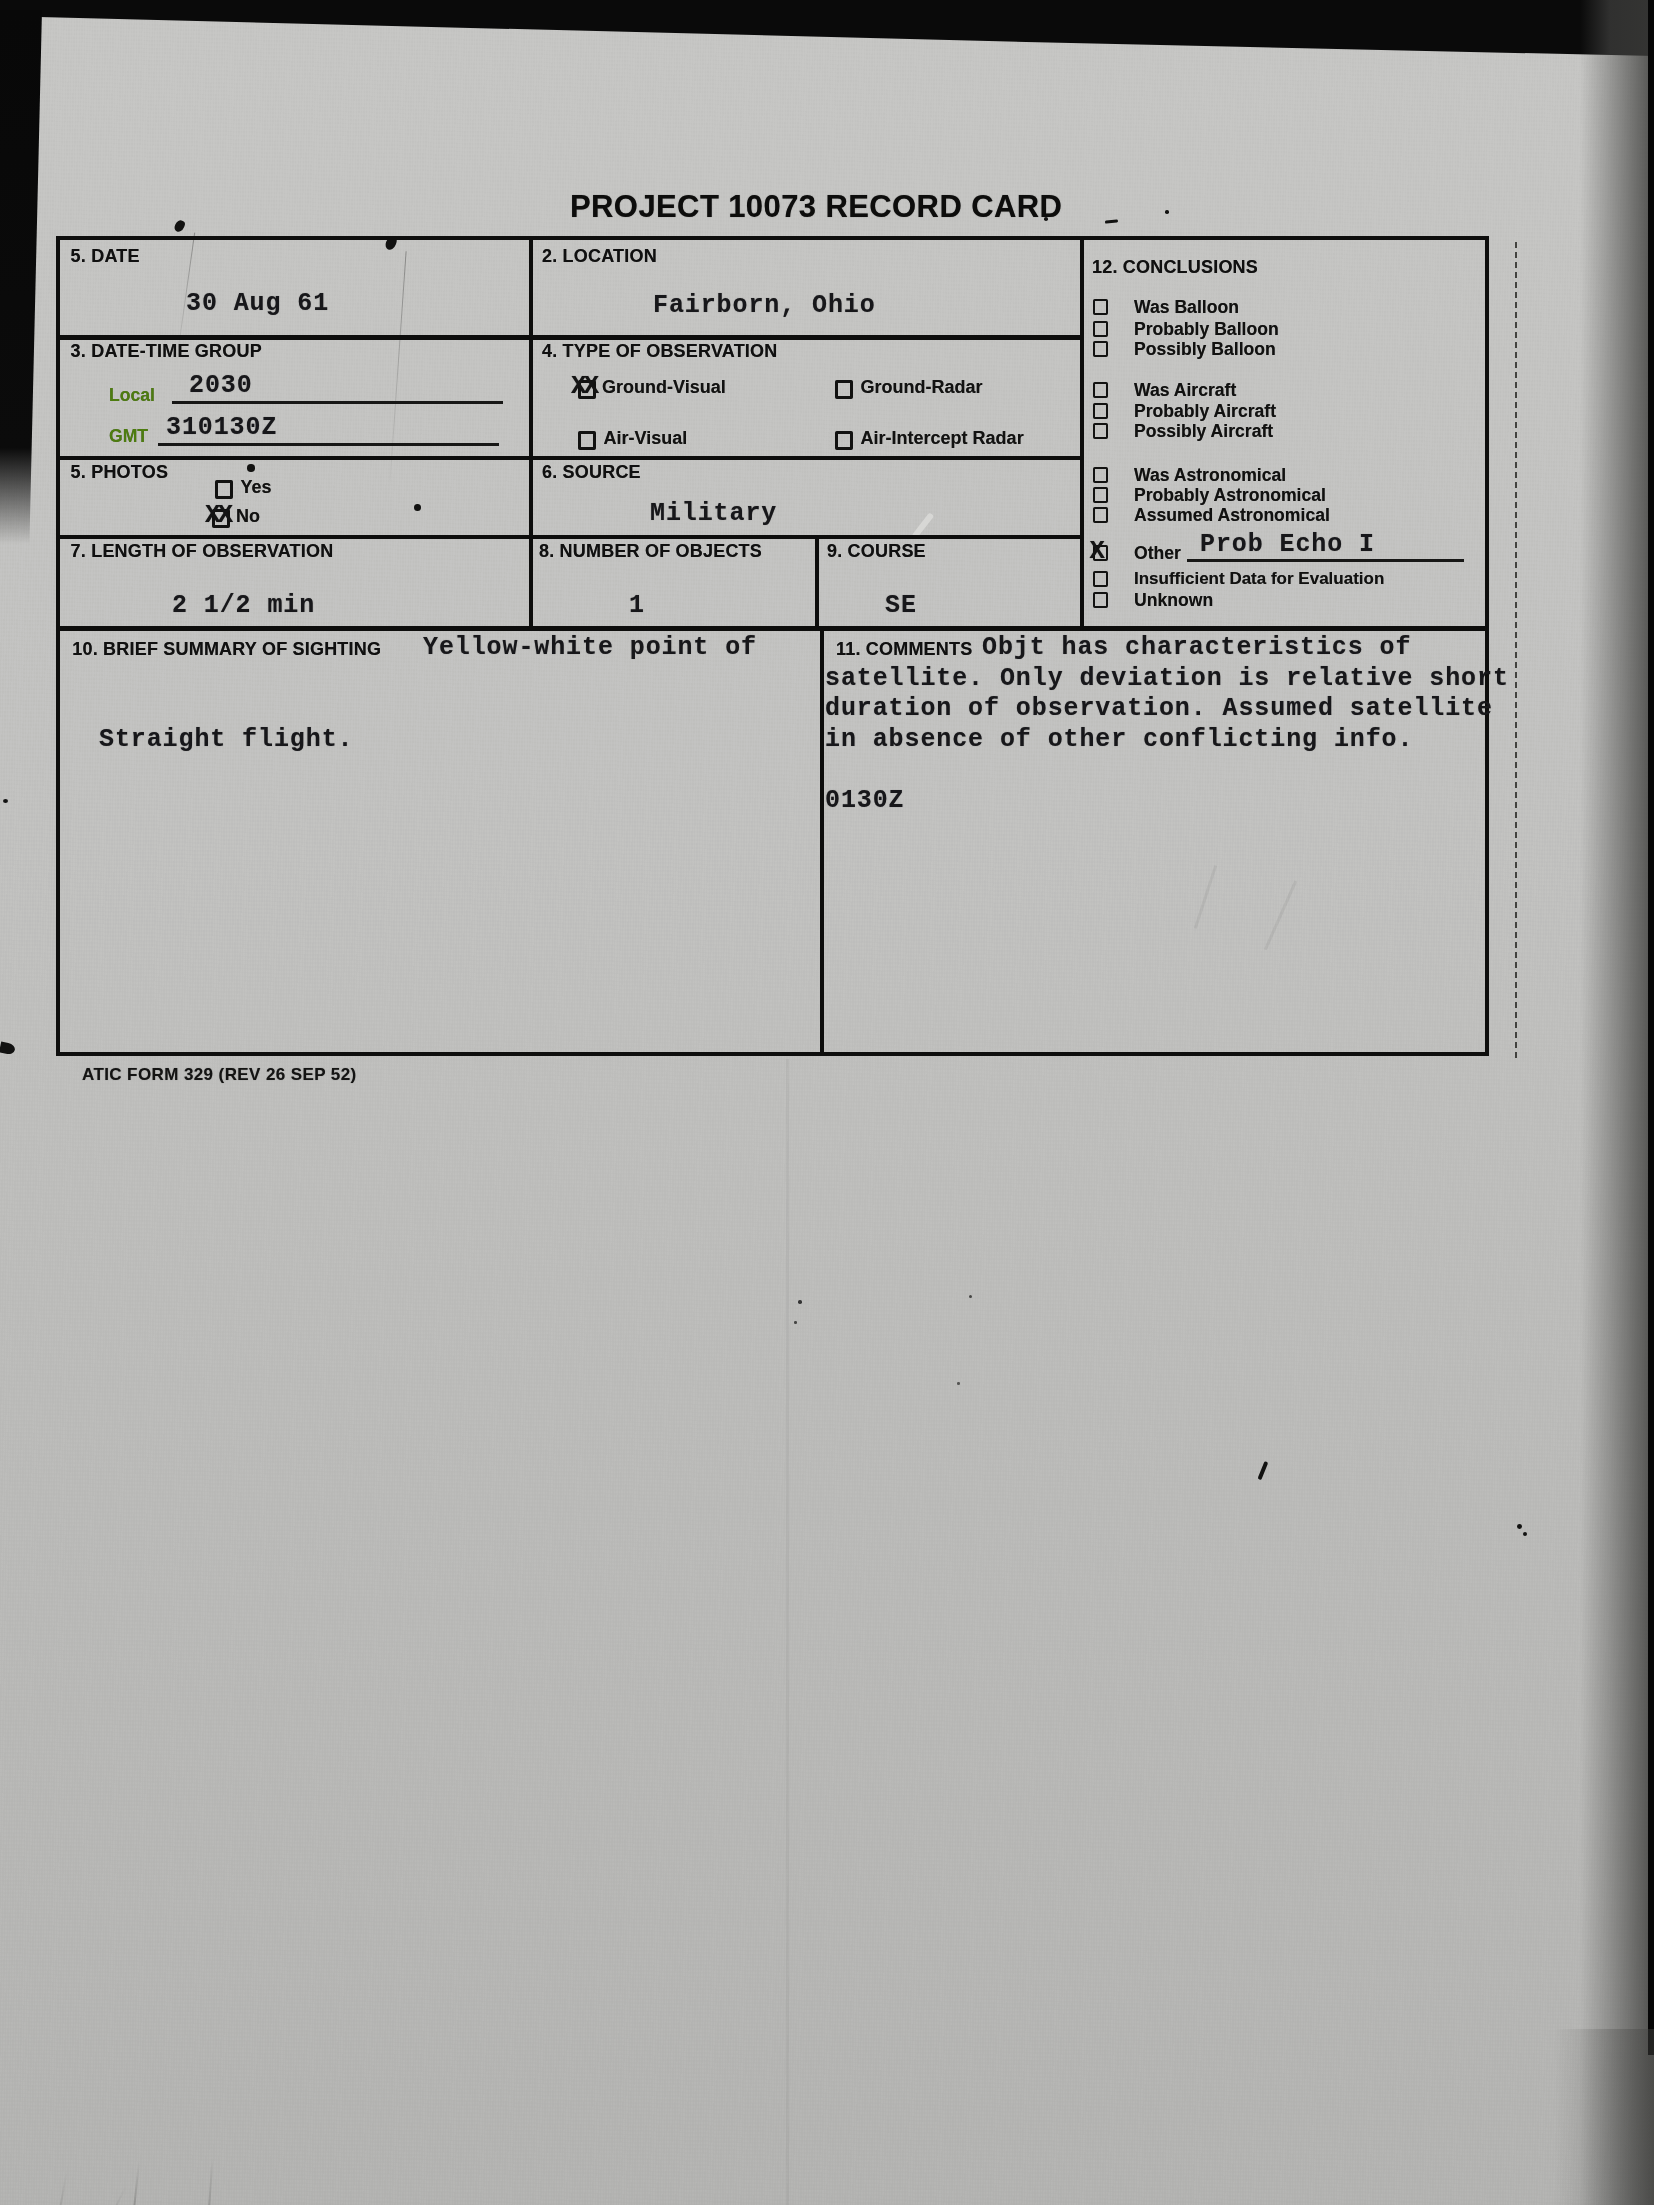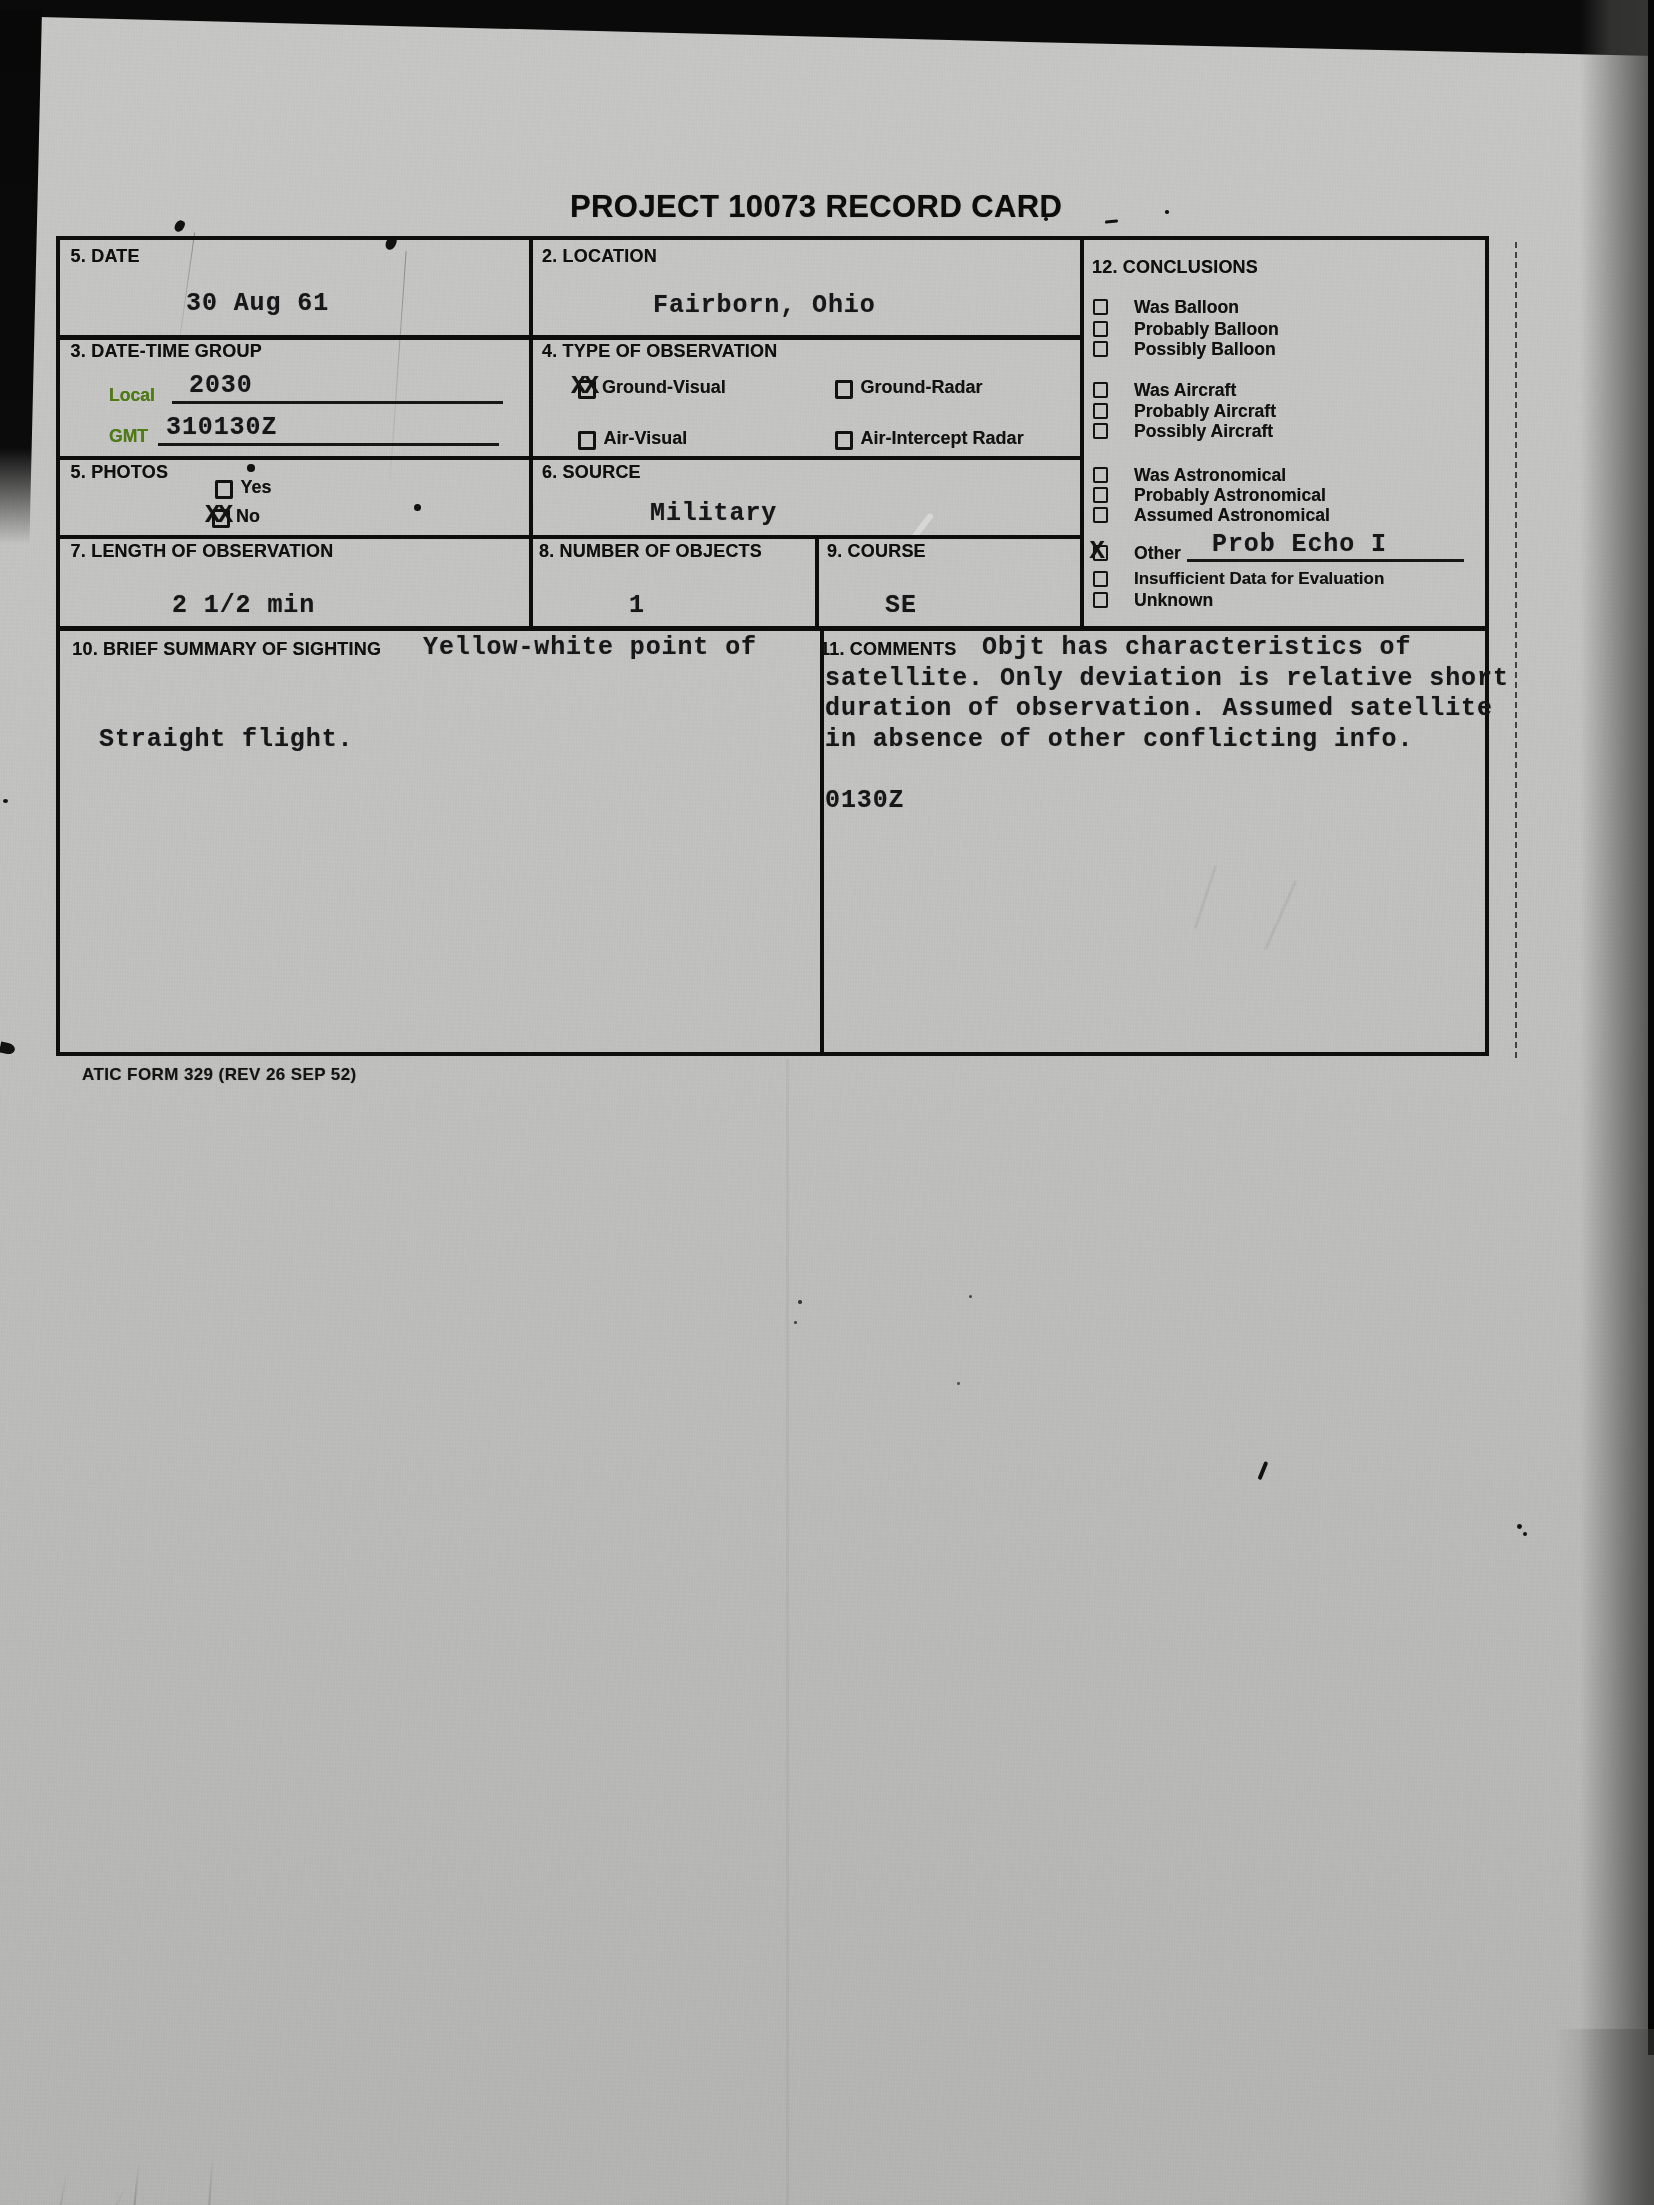--- a/index.html
+++ b/index.html
@@ -168,21 +168,21 @@
   <div class="abs typed" style="left:112px;top:351px;">2 1/2 min</div>
   <div class="abs plabel" style="left:479px;top:302px;">8. NUMBER OF OBJECTS</div>
   <div class="abs typed" style="left:569px;top:351px;">1</div>
   <div class="abs plabel" style="left:767px;top:302px;">9. COURSE</div>
   <div class="abs typed" style="left:825px;top:351px;">SE</div>
 
   <div class="abs plabel" style="left:12.3px;top:400px;">10. BRIEF SUMMARY OF SIGHTING</div>
   <div class="abs typed" style="left:363px;top:393px;">Yellow-white point of</div>
   <div class="abs typed" style="left:39px;top:485px;">Straight flight.</div>
 
-  <div class="abs plabel" style="left:760px;top:400px;">11. COMMENTS</div>
+  <div class="abs plabel" style="left:776px;top:400px;">11. COMMENTS</div>
   <div class="abs typed" style="left:922px;top:393px;">Objt has characteristics of</div>
   <div class="abs typed" style="left:765px;top:424px;">satellite. Only deviation is relative short</div>
   <div class="abs typed" style="left:765px;top:454px;">duration of observation. Assumed satellite</div>
   <div class="abs typed" style="left:765px;top:485px;">in absence of other conflicting info.</div>
   <div class="abs typed" style="left:765px;top:546px;">0130Z</div>
 
   <div class="abs plabel" style="left:1032px;top:17.6px;">12. CONCLUSIONS</div>
 
   <div class="c-item" style="top:58px;">
     <span class="cb"></span>
@@ -219,21 +219,21 @@
   <div class="c-item" style="top:266px;">
     <span class="cb"></span>
     <span class="c-label">Assumed Astronomical</span>
   </div>
 
   <div class="c-item" style="top:304px;">
     <span class="cb"></span>
     <span class="mark" style="left:-3.5px;top:-5.3px;letter-spacing:0;">X</span>
     <span class="c-label">Other</span>
   </div>
-  <div class="abs typed" style="left:1140px;top:290px;margin-left:12px;">Prob Echo I</div>
+  <div class="abs typed" style="left:1140px;top:290px;">Prob Echo I</div>
   <div class="uline" style="left:1127px;top:319px;width:277px;"></div>
   <div class="c-item" style="top:330px;">
     <span class="cb"></span>
     <span class="c-label" style="font-size:17px;">Insufficient Data for Evaluation</span>
   </div>
   <div class="c-item" style="top:351px;">
     <span class="cb"></span>
     <span class="c-label">Unknown</span>
   </div>
 </div>

